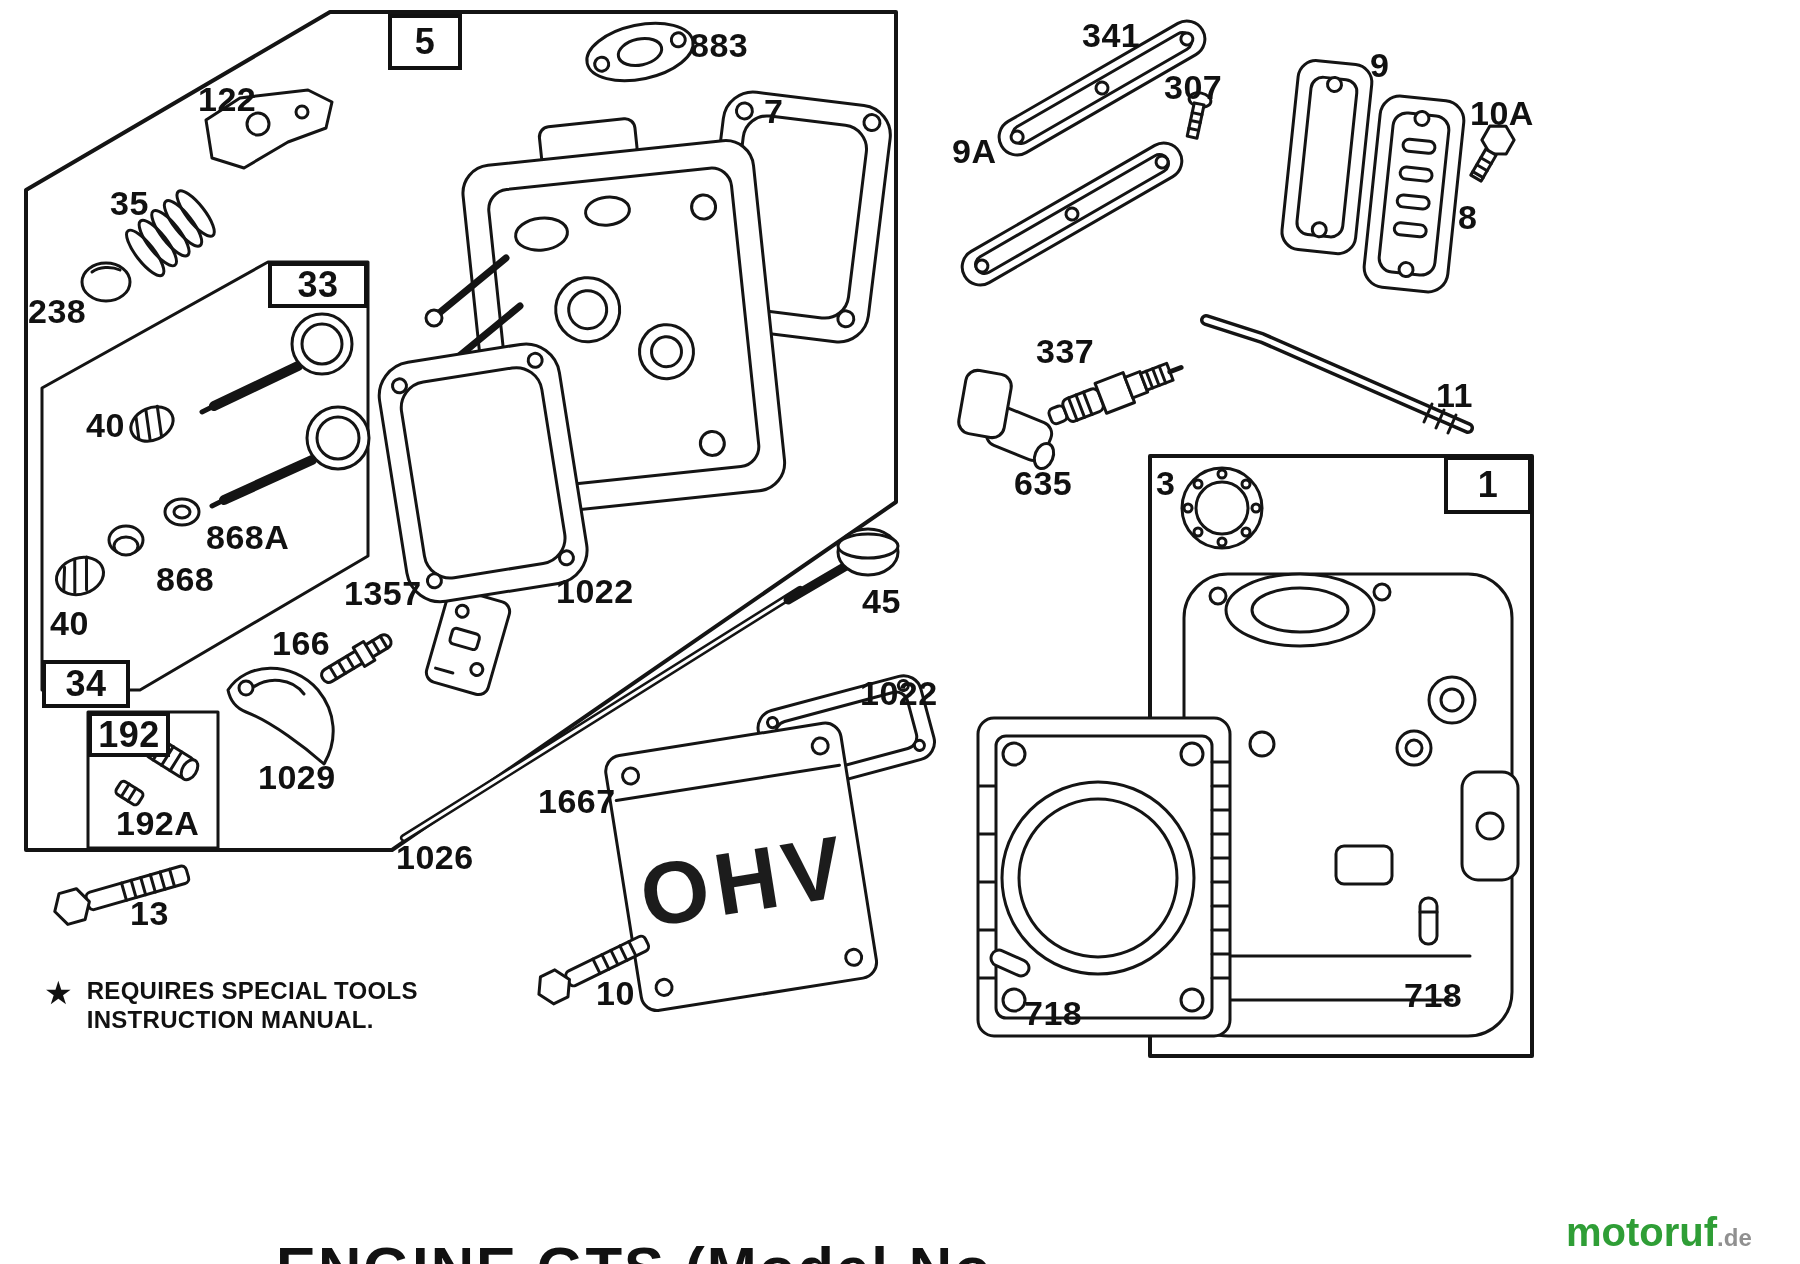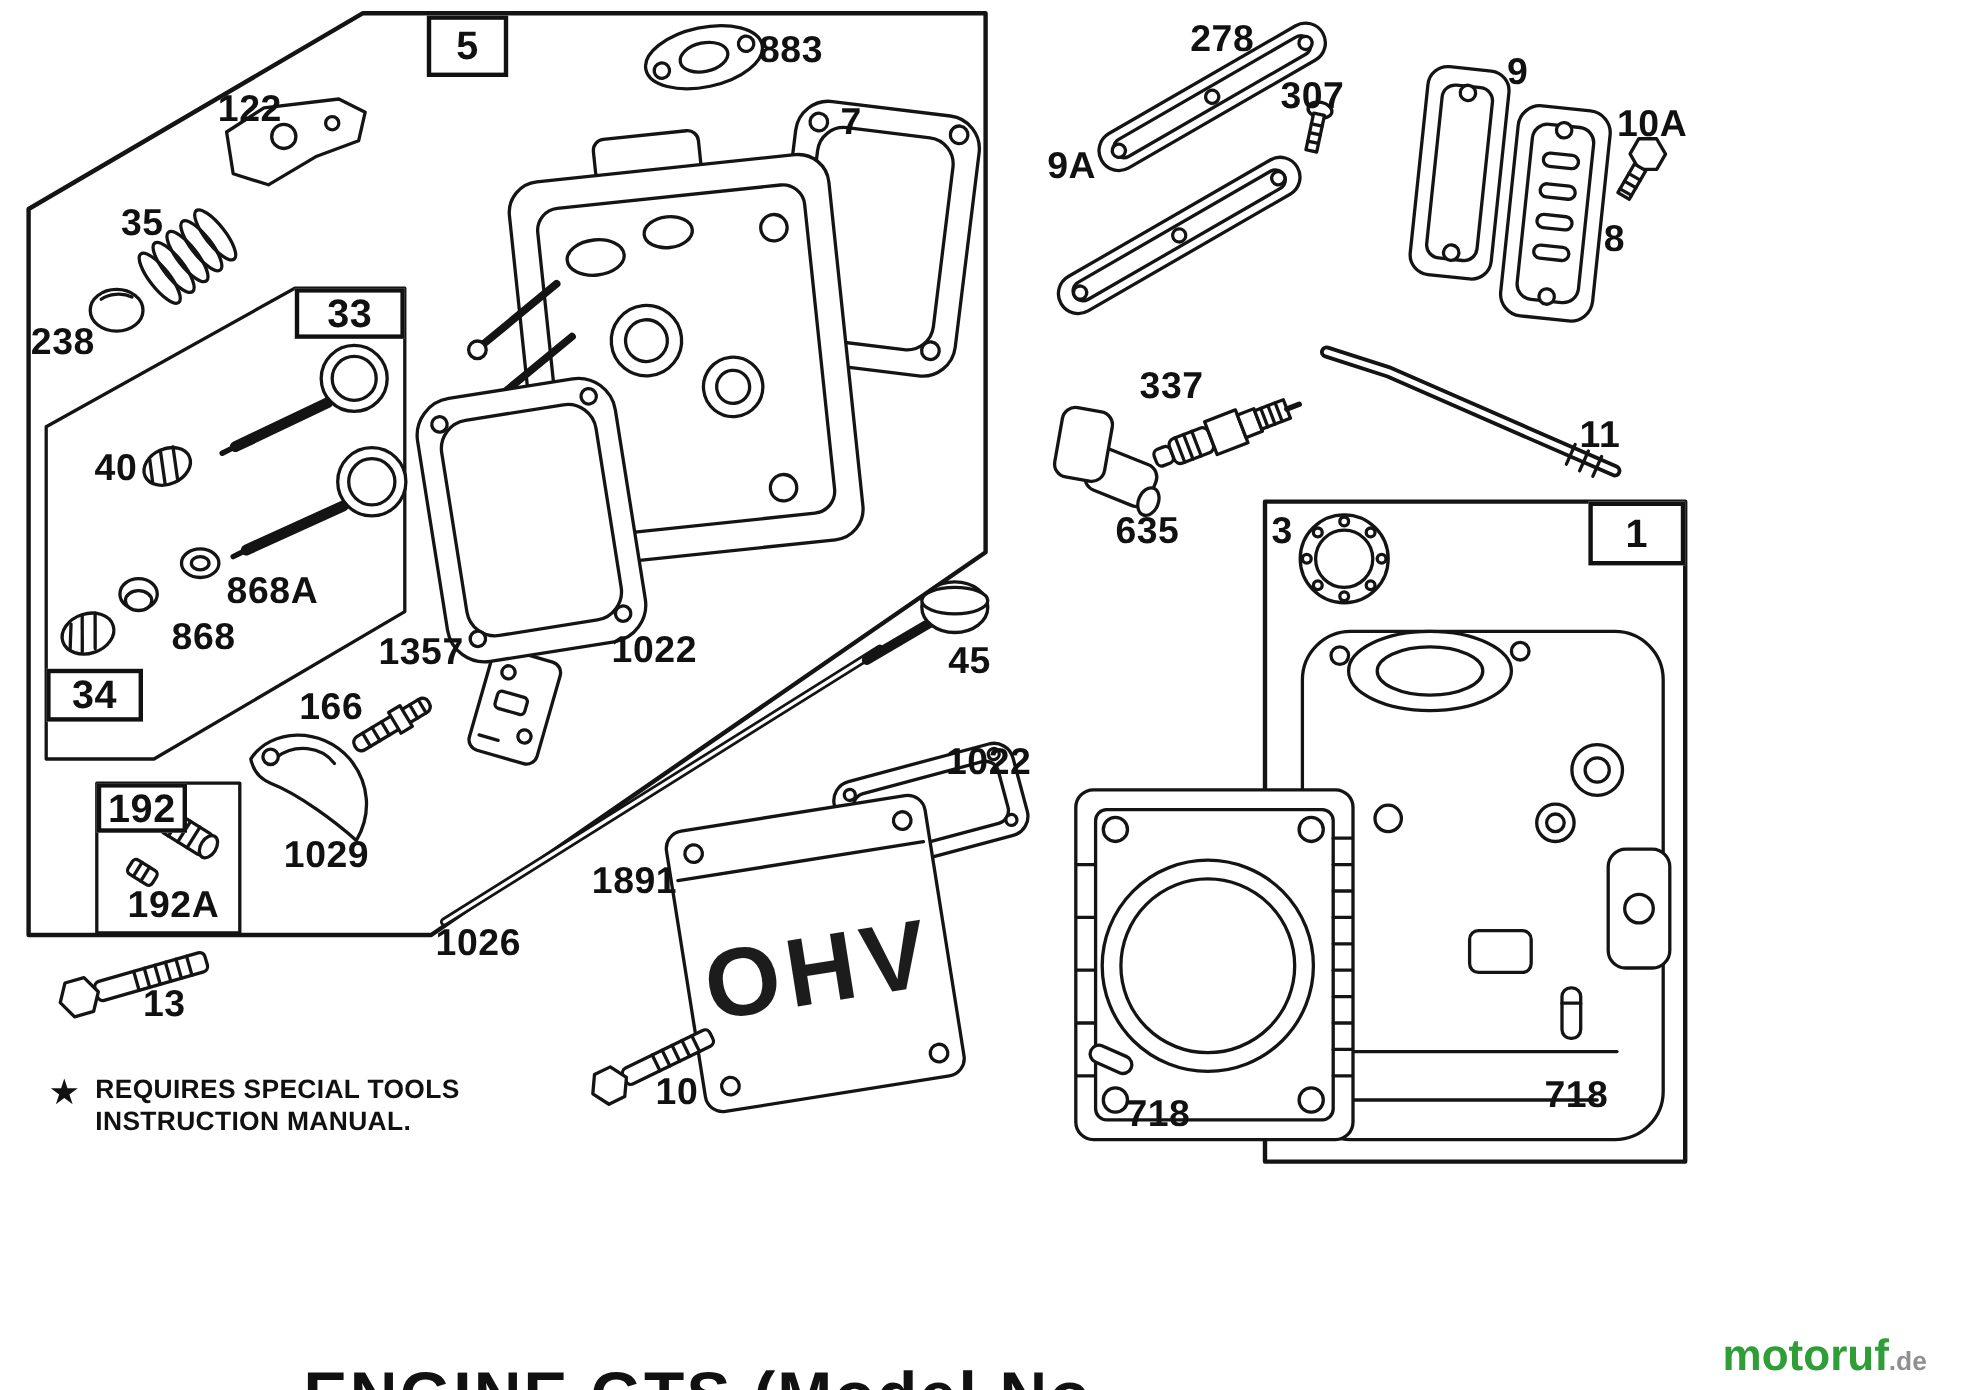--- a/index.html
+++ b/index.html
@@ -368,36 +368,36 @@
   <div id="callout-layer">
       <div class="callout boxed" style="left: 388px; top: 14px; width: 66px; height: 48px;">5</div>
       <div class="callout" style="left: 198px; top: 82px;">122</div>
       <div class="callout" style="left: 110px; top: 186px;">35</div>
       <div class="callout" style="left: 28px; top: 294px; text-align: right;">238</div>
       <div class="callout boxed" style="left: 268px; top: 262px; width: 92px; height: 38px;">33</div>
       <div class="callout" style="left: 86px; top: 408px;">40</div>
       <div class="callout" style="left: 206px; top: 520px;">868A</div>
       <div class="callout" style="left: 156px; top: 562px;">868</div>
       <div class="callout" style="left: 50px; top: 606px;">40</div>
-      <div class="callout boxed" style="left: 42px; top: 608px; width: 80px; height: 40px;">34</div>
+      <div class="callout boxed" style="left: 42px; top: 660px; width: 80px; height: 40px;">34</div>
       <div class="callout boxed" style="left: 88px; top: 712px; width: 74px; height: 37px;">192</div>
       <div class="callout" style="left: 116px; top: 806px;">192A</div>
       <div class="callout" style="left: 258px; top: 760px;">1029</div>
       <div class="callout" style="left: 272px; top: 626px;">166</div>
       <div class="callout" style="left: 344px; top: 576px;">1357</div>
       <div class="callout" style="left: 690px; top: 28px;">883</div>
       <div class="callout" style="left: 764px; top: 94px;">7</div>
       <div class="callout" style="left: 556px; top: 574px;">1022</div>
       <div class="callout" style="left: 862px; top: 584px;">45</div>
       <div class="callout" style="left: 860px; top: 676px;">1022</div>
-      <div class="callout" style="left: 538px; top: 784px;">1891</div>
+      <div class="callout" style="left: 538px; top: 784px;">1667</div>
       <div class="callout" style="left: 396px; top: 840px;">1026</div>
       <div class="callout" style="left: 130px; top: 896px;">13</div>
       <div class="callout" style="left: 596px; top: 976px;">10</div>
-      <div class="callout" style="left: 1082px; top: 18px;">278</div>
+      <div class="callout" style="left: 1082px; top: 18px;">341</div>
       <div class="callout" style="left: 1164px; top: 70px;">307</div>
       <div class="callout" style="left: 952px; top: 134px;">9A</div>
       <div class="callout" style="left: 1370px; top: 48px;">9</div>
       <div class="callout" style="left: 1470px; top: 96px; text-align: right;">10A</div>
       <div class="callout" style="left: 1458px; top: 200px;">8</div>
       <div class="callout" style="left: 1036px; top: 334px;">337</div>
       <div class="callout" style="left: 1014px; top: 466px;">635</div>
       <div class="callout" style="left: 1436px; top: 378px;">11</div>
       <div class="callout" style="left: 1156px; top: 466px;">3</div>
       <div class="callout boxed" style="left: 1444px; top: 456px; width: 80px; height: 50px;">1</div>

